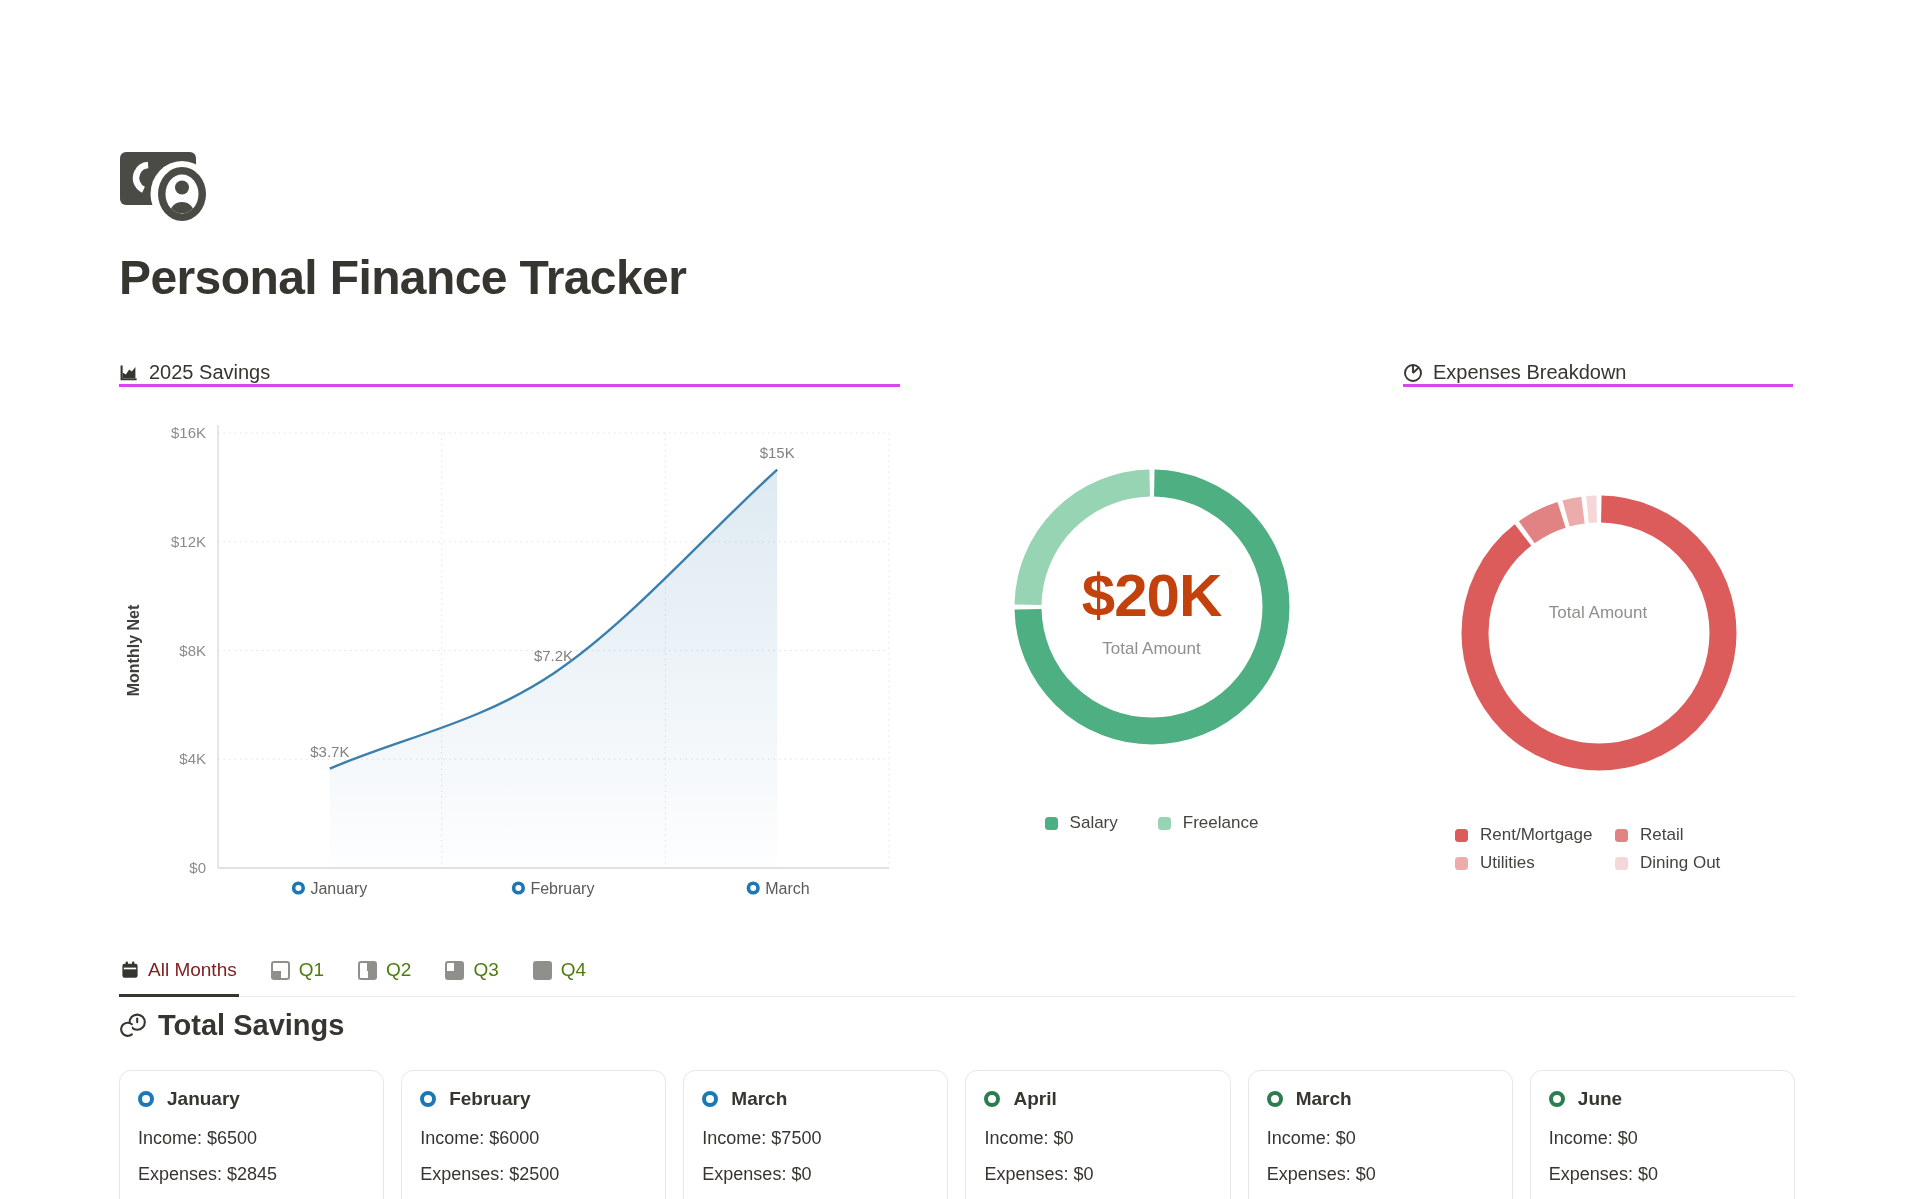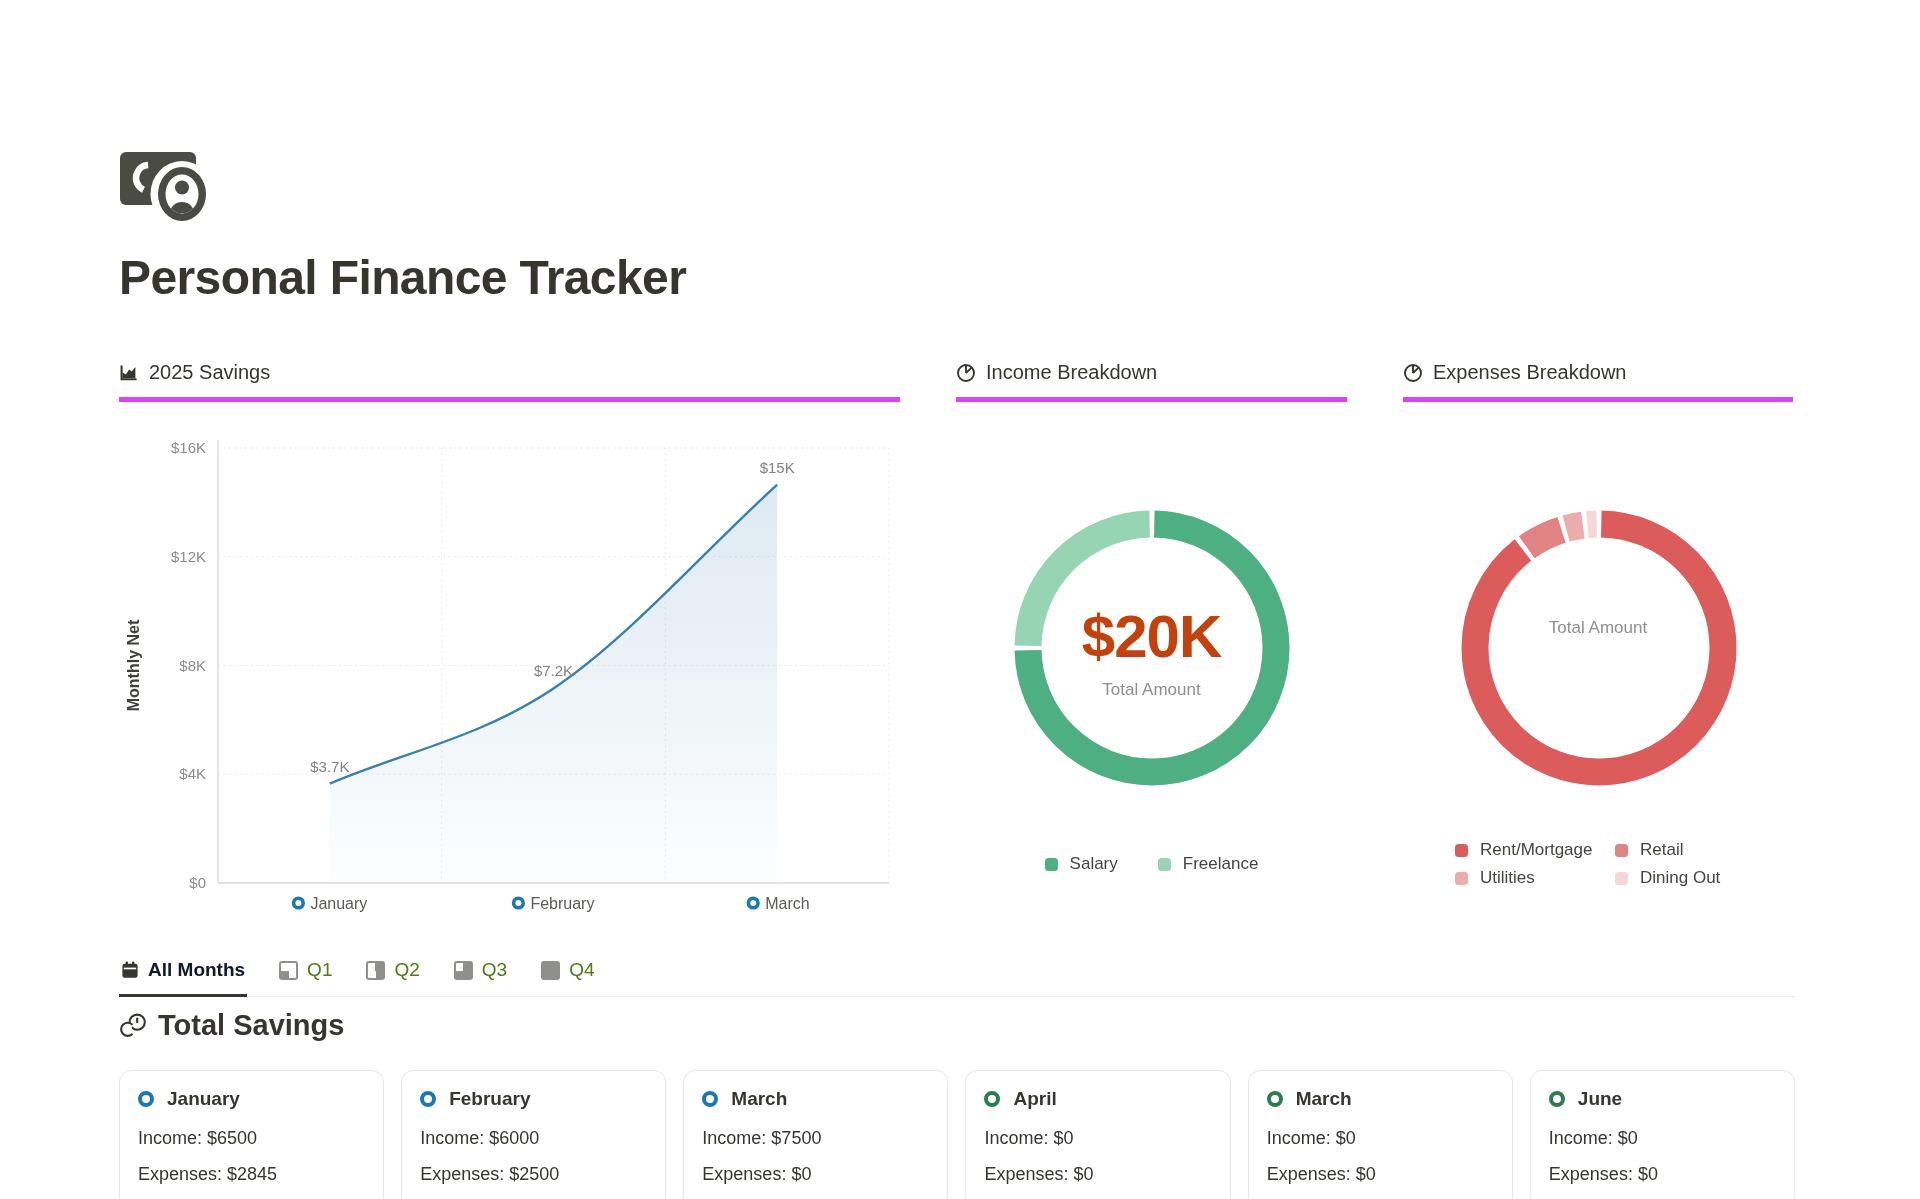--- a/index.html
+++ b/index.html
@@ -9,38 +9,38 @@
   }
   .content{position:relative;margin-left:119px;width:1676px;}
   .logo{margin-top:138px;width:98px;height:88px;}
   .page-title{font-size:48px;font-weight:700;letter-spacing:-0.6px;margin:20px 0 12px;color:#37352f;}
 
   .panels{display:flex;gap:56px;margin-top:56px;height:566px;}
   .panel{box-sizing:border-box;}
   .panel.savings{width:781px;}
   .panel.income{width:391px;}
   .panel.expenses{width:390px;}
-  .panel-header{display:flex;align-items:center;gap:10px;padding-bottom:13px;
-    border-bottom:5px solid #d946ef;font-size:20px;font-weight:500;color:#37352f;}
+  .panel-header{display:flex;align-items:center;gap:10px;
+    border-bottom:3px solid #d946ef;font-size:20px;font-weight:500;color:#37352f;}
   .panel-header svg{flex:0 0 auto;}
   .chart-svg{display:block;margin-top:14px;}
   .donut-wrap{position:relative;}
   .donut-center{position:absolute;left:0;right:0;top:190px;text-align:center;pointer-events:none;}
   .donut-center .val{font-size:60px;font-weight:600;letter-spacing:-1px;color:#c2410c;line-height:62px;}
   .donut-center .lbl{font-size:17px;color:#8f8f8c;margin-top:12px;}
   .donut-legend{font-size:17px;color:#45453f;}
   .donut-legend.inline{display:flex;justify-content:center;gap:40px;margin-top:18px;}
   .donut-legend.grid{display:grid;grid-template-columns:160px auto;column-gap:0;row-gap:8px;margin:4px 0 0 52px;}
   .legend-item{display:flex;align-items:center;gap:12px;cursor:pointer;}
   .legend-swatch{width:13px;height:13px;border-radius:3.5px;flex:0 0 auto;}
 
   .tabs{display:flex;gap:30px;margin-top:32px;border-bottom:1px solid #ececea;}
   .tab{display:flex;align-items:center;gap:9px;padding:0 2px 13px;font-size:19px;
     color:#4d7c0f;font-weight:500;border-bottom:3px solid transparent;margin-bottom:-1px;cursor:pointer;}
-  .tab.active{color:#0f172a;font-weight:700;border-bottom-color:#37352f;}
+  .tab.active{color:#7f1d1d;font-weight:400;border-bottom-color:#37352f;}
   .qicon{width:15px;height:15px;border:2px solid #8f8f8b;border-radius:3px;box-sizing:content-box;}
 
   .section-heading{display:flex;align-items:center;gap:11px;margin-top:12px;
     font-size:29px;font-weight:700;color:#37352f;text-align:center;}
 
   .months{display:grid;grid-template-columns:repeat(6,1fr);gap:17px;margin-top:28px;}
   .month-card{background:#fff;border:1px solid #e7e7e5;border-radius:12px;
     padding:17px 18px;height:168px;box-sizing:border-box;}
   .month-title{display:flex;align-items:center;gap:13px;font-size:19px;font-weight:600;color:#37352f;}
   .dot{width:16px;height:16px;border-radius:50%;border:4.5px solid #1b78b5;box-sizing:border-box;flex:0 0 auto;}
@@ -116,27 +116,20 @@
             <text x="17" y="5.5" font-size="16" fill="#5a5a56">February</text>
           </g>
           <g transform="translate(629.2,487)">
             <circle cx="5" cy="0" r="4.8" fill="none" stroke="#1b78b5" stroke-width="3.6"></circle>
             <text x="17" y="5.5" font-size="16" fill="#5a5a56">March</text>
           </g>
         </svg>
     </div>
 
     <div class="panel income">
-      <div class="panel-header">
-        <svg width="20" height="20" viewBox="0 0 20 20">
-          <circle cx="10" cy="10" r="8" fill="none" stroke="#37352f" stroke-width="1.9"></circle>
-          <path d="M10 10 V2.2 M10 10 L15.6 4.6" fill="none" stroke="#37352f" stroke-width="1.9"></path>
-        </svg>
-        <span>Income Breakdown</span>
-      </div>
       <div class="donut-wrap">
         <svg class="chart-svg" width="391" height="420" id="income-donut">
             <circle cx="196" cy="232" r="124" fill="none" stroke="#4daf82" stroke-width="27" stroke-dasharray="74.40 25.60" stroke-dashoffset="-0.30" transform="rotate(-90 196 232)" pathLength="100"></circle>
             <circle cx="196" cy="232" r="124" fill="none" stroke="#97d4b4" stroke-width="27" stroke-dasharray="24.40 75.60" stroke-dashoffset="-75.30" transform="rotate(-90 196 232)" pathLength="100"></circle>
           </svg>
         <div class="donut-center">
           <div class="val">$20K</div>
           <div class="lbl">Total Amount</div>
         </div>
       </div>

